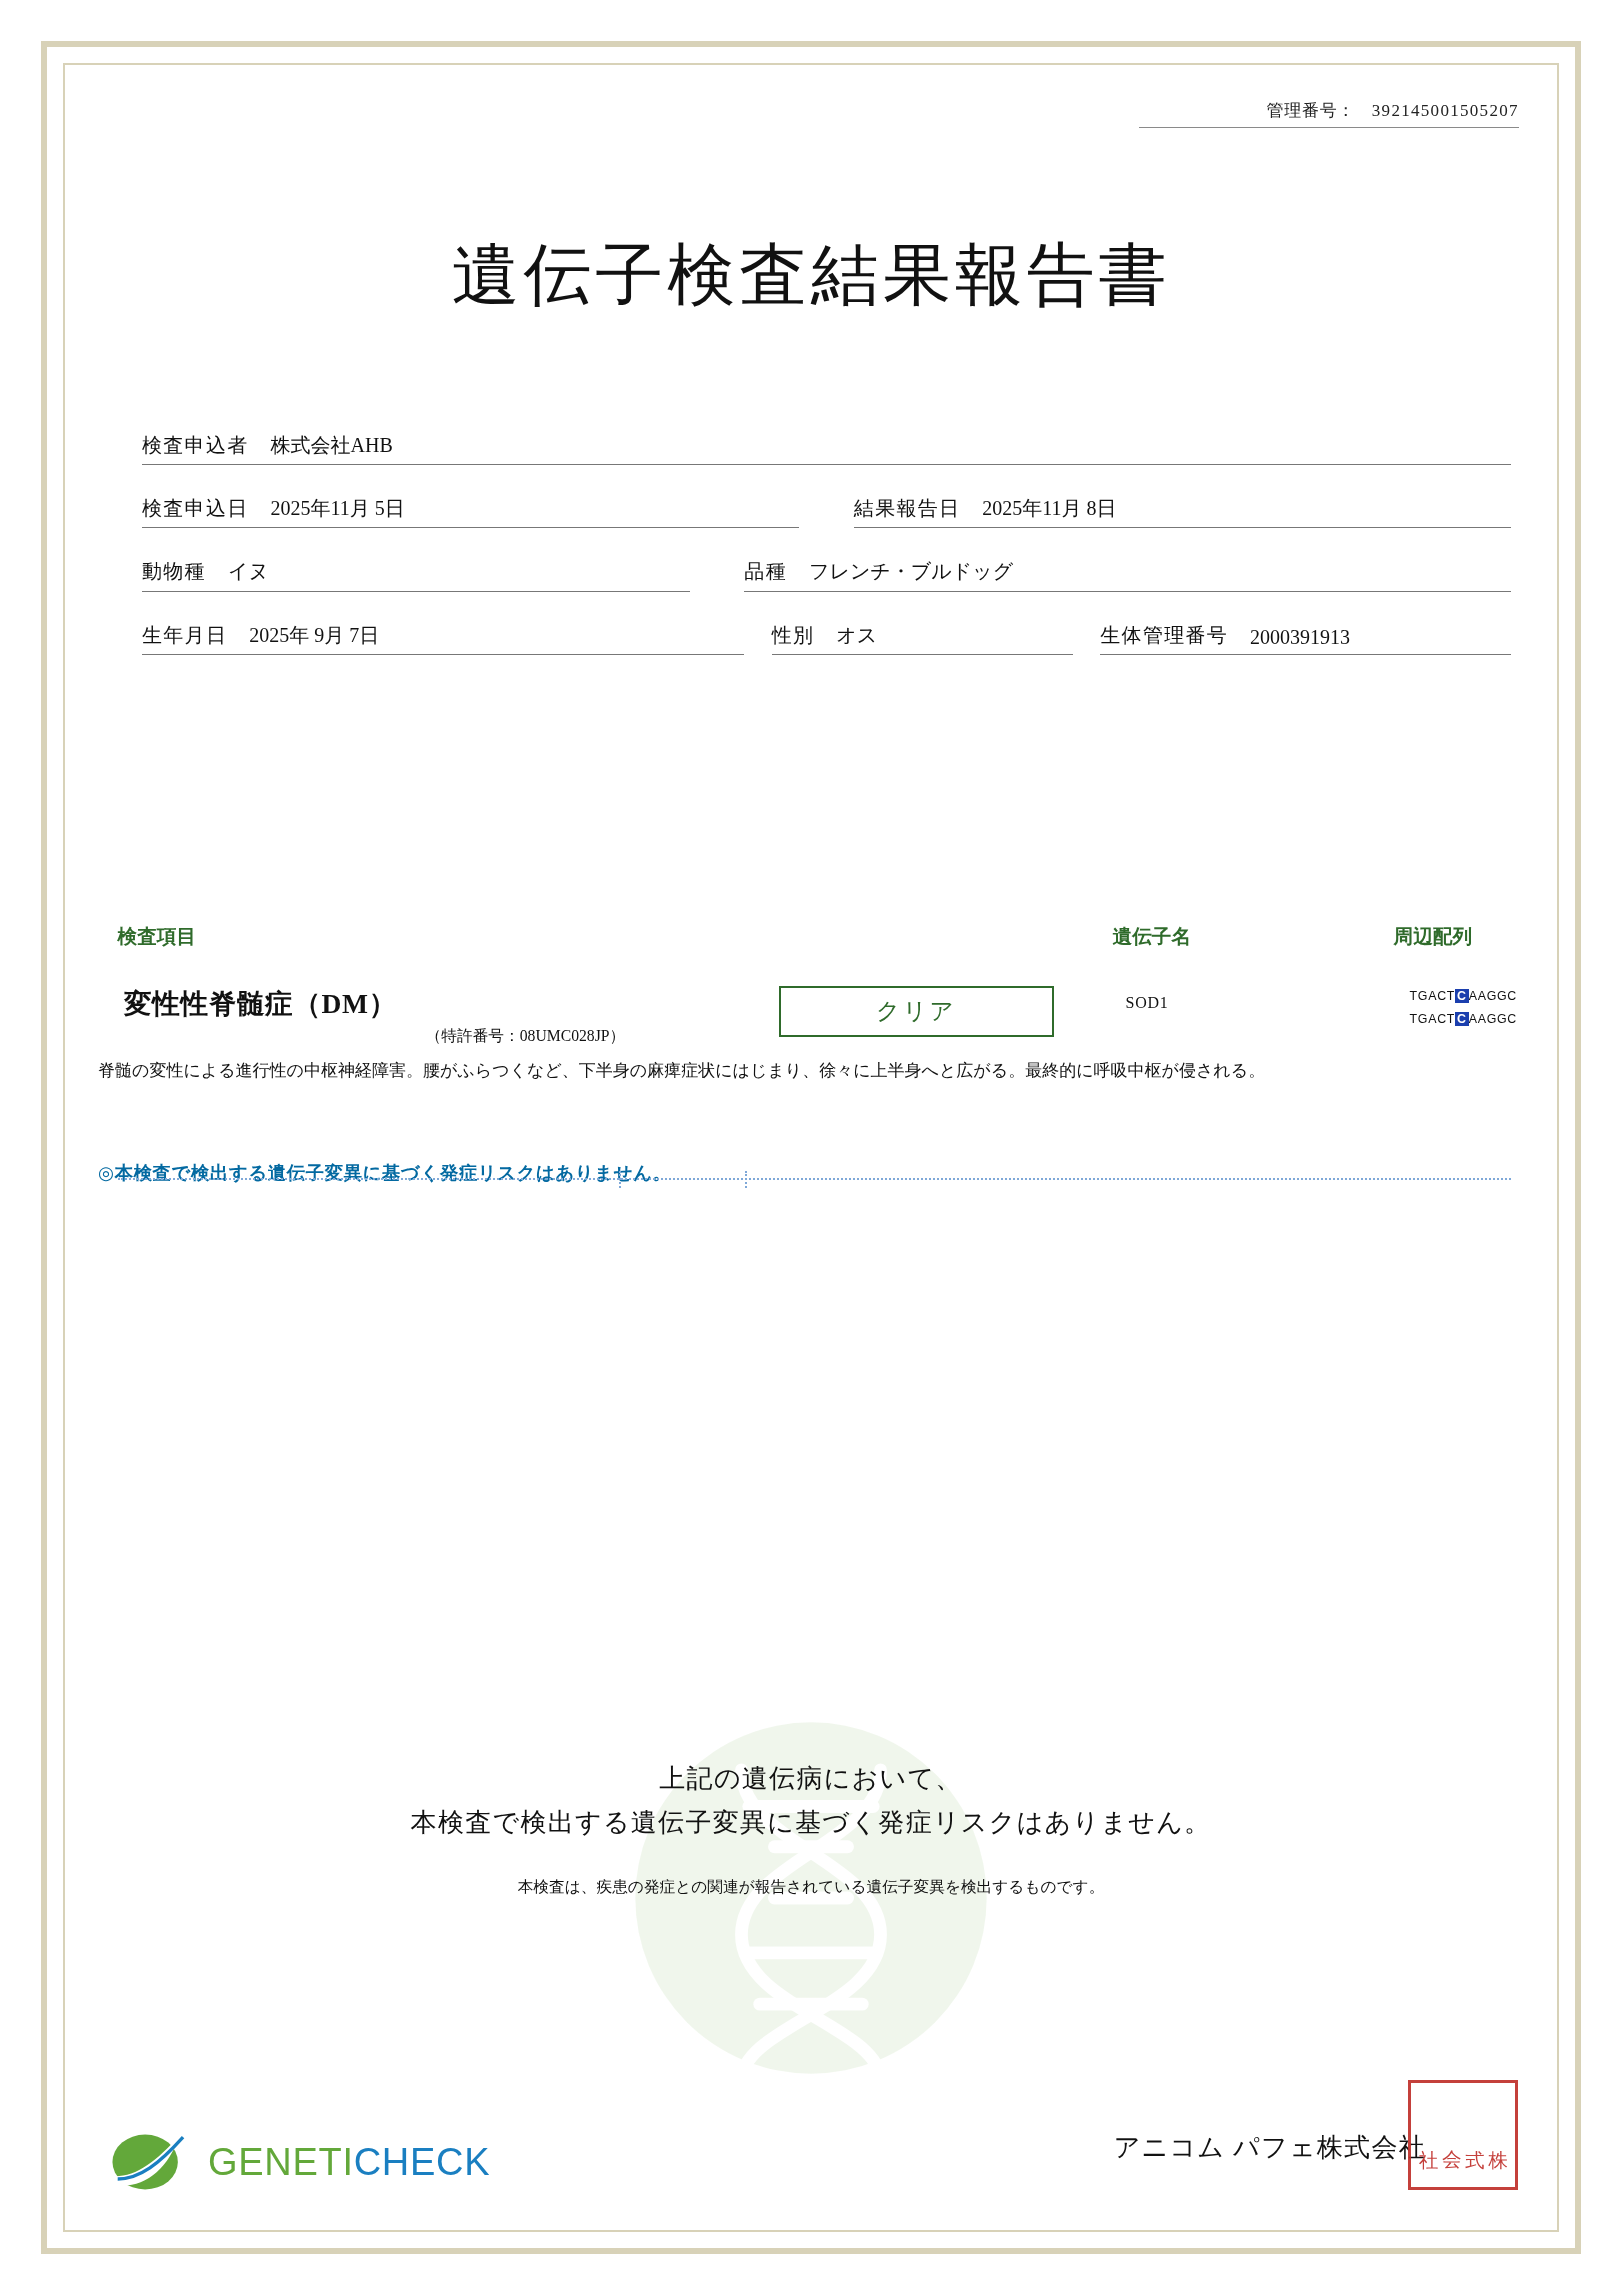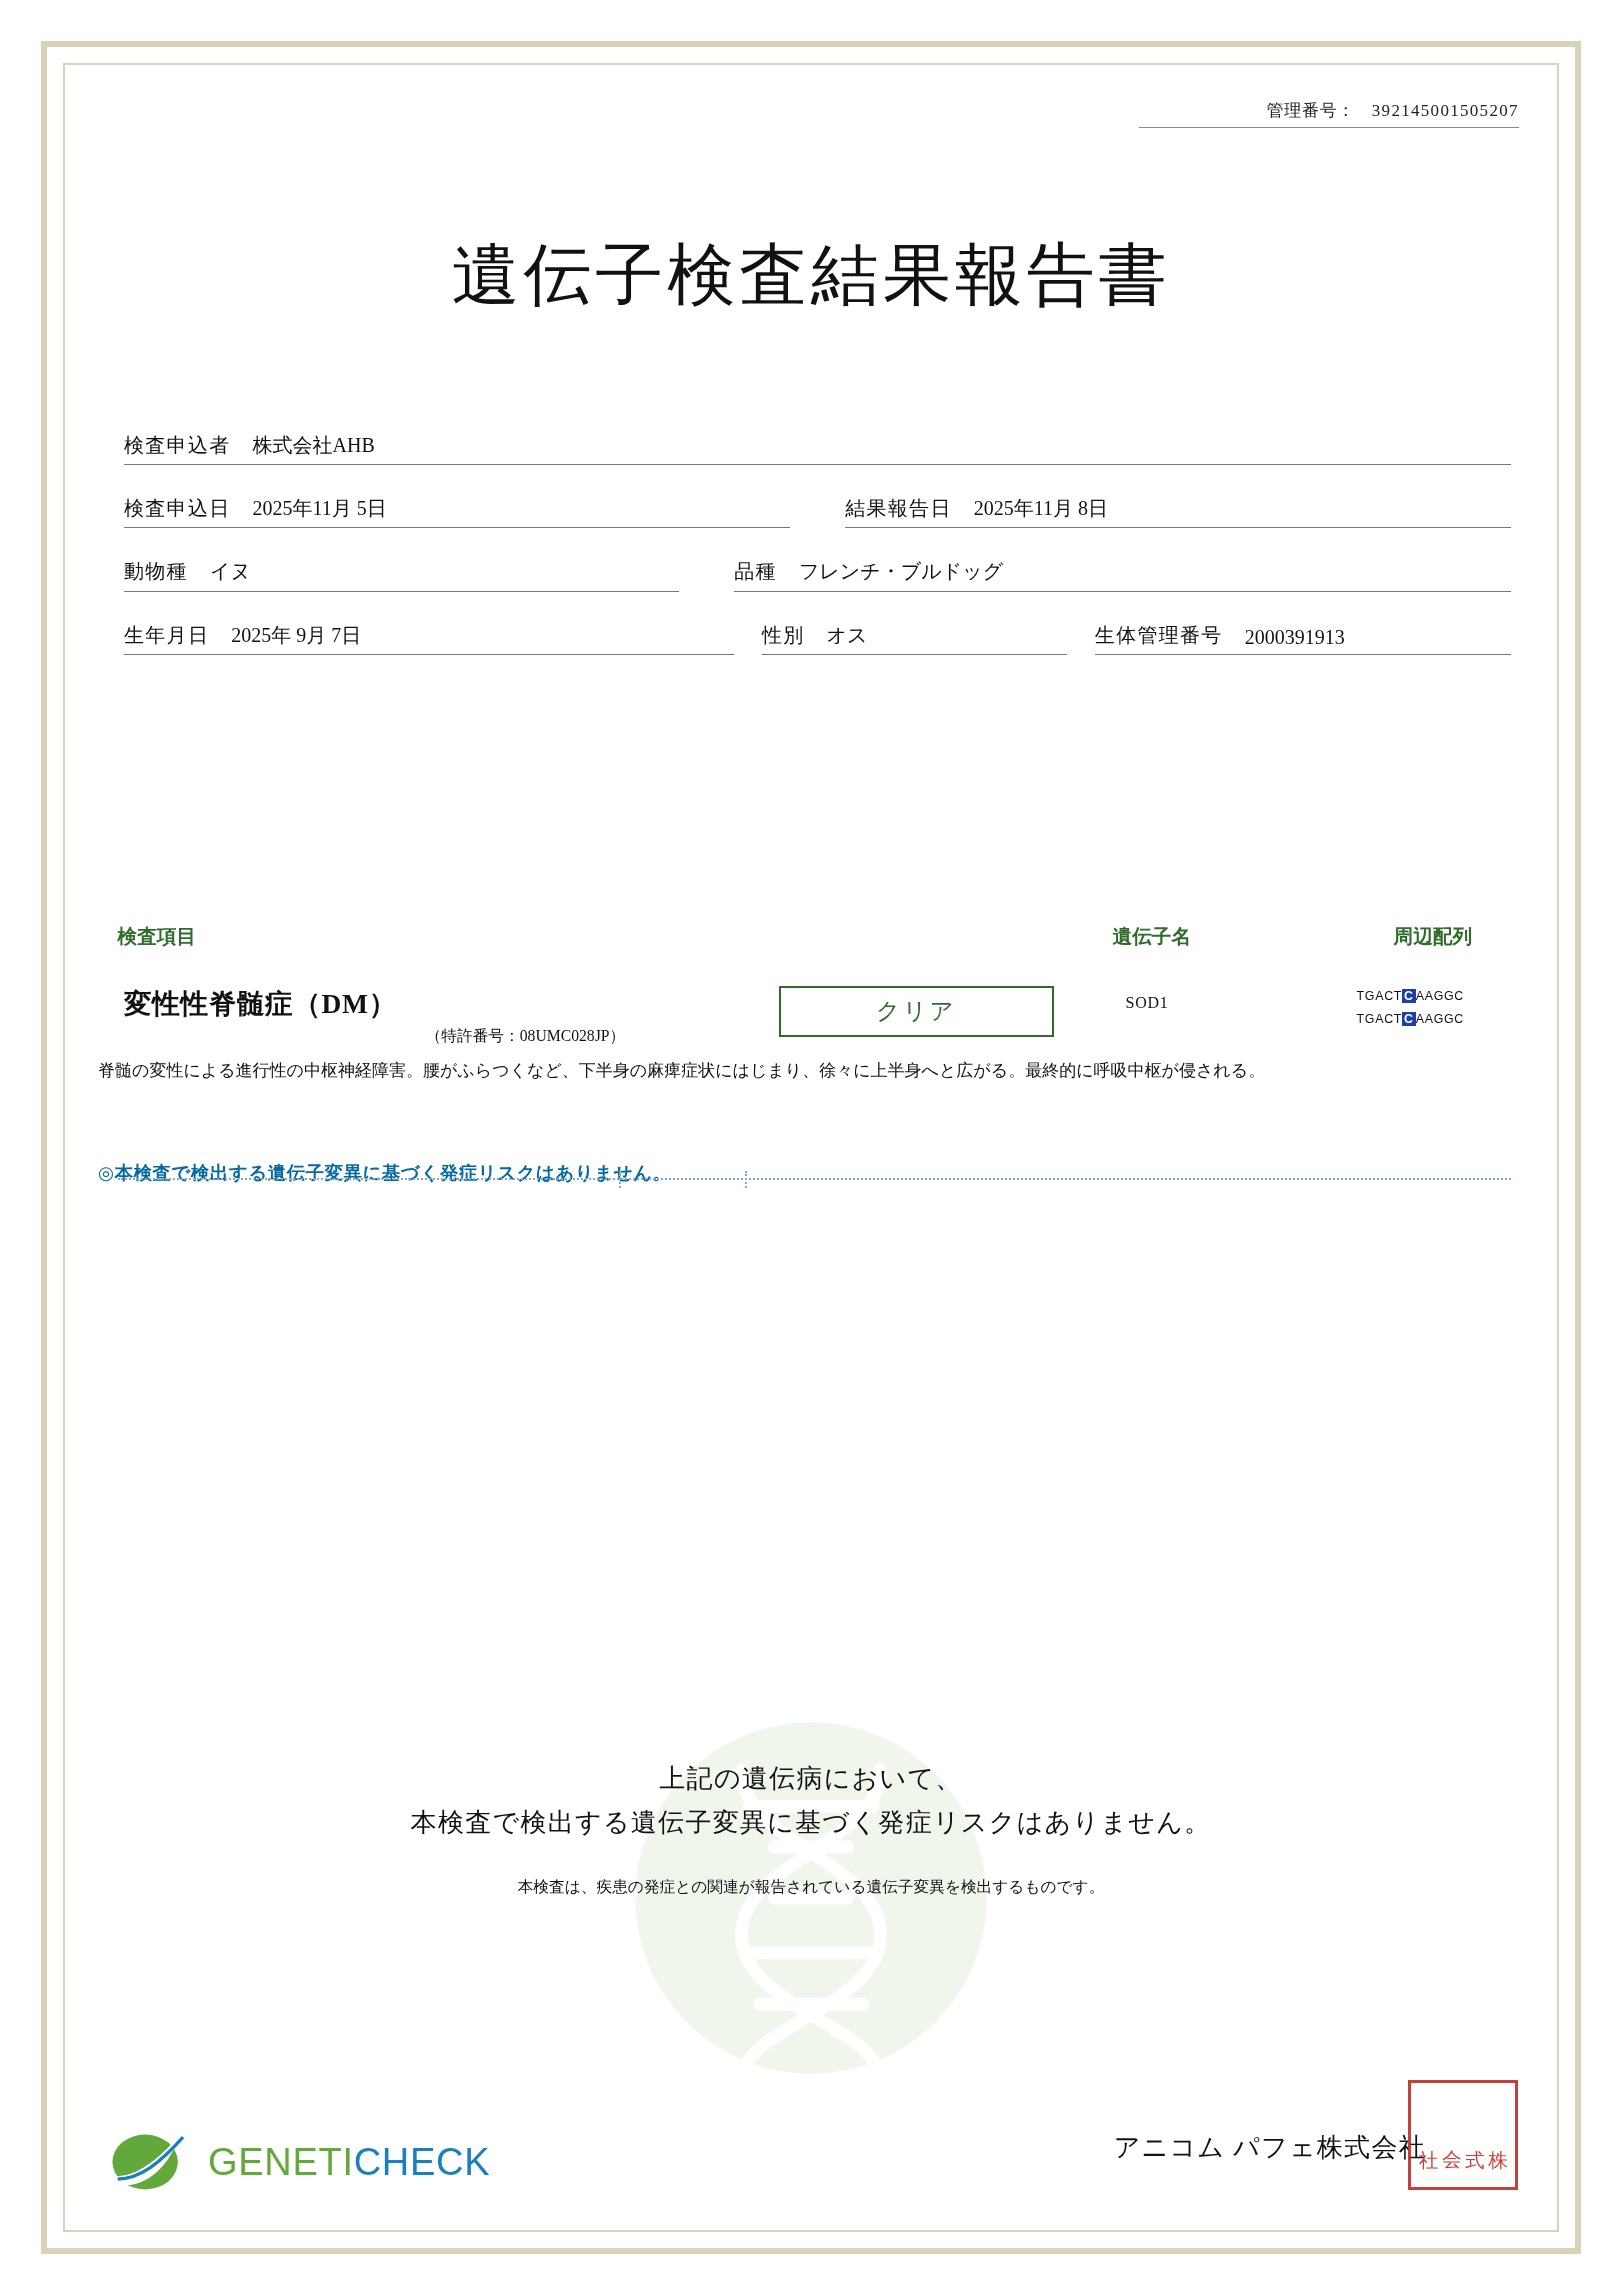--- a/index.html
+++ b/index.html
@@ -72,20 +72,21 @@
   .info {
     position: absolute;
     left: 26px;
     right: 13px;
     top: 353px;
   }
   .info-row {
     display: flex;
     align-items: flex-end;
     margin-bottom: 30px;
+    margin-left: 18px;
   }
   .field {
     display: flex;
     align-items: flex-end;
     border-bottom: 1.3px solid #777;
     padding-bottom: 5.2px;
     box-sizing: border-box;
   }
   .field .lbl {
     font-size: 20px;
@@ -158,21 +159,21 @@
   }
   .gene-name {
     position: absolute;
     left: 1008px; top: 11.8px;
     font-size: 16px;
     color: #111;
     letter-spacing: 0.7px;
   }
   .seq-block {
     position: absolute;
-    left: 1239px; top: 6.5px;
+    left: 1292px; top: 6.5px;
     font-size: 12.4px;
     font-family: "Liberation Sans", sans-serif;
     letter-spacing: 0.7px;
     color: #111;
   }
   .seq-line { margin-bottom: 9.2px; white-space: nowrap; }
   .seq-line .mut {
     background: #1b3fae;
     color: #ffffff;
     padding: 0 2px;

